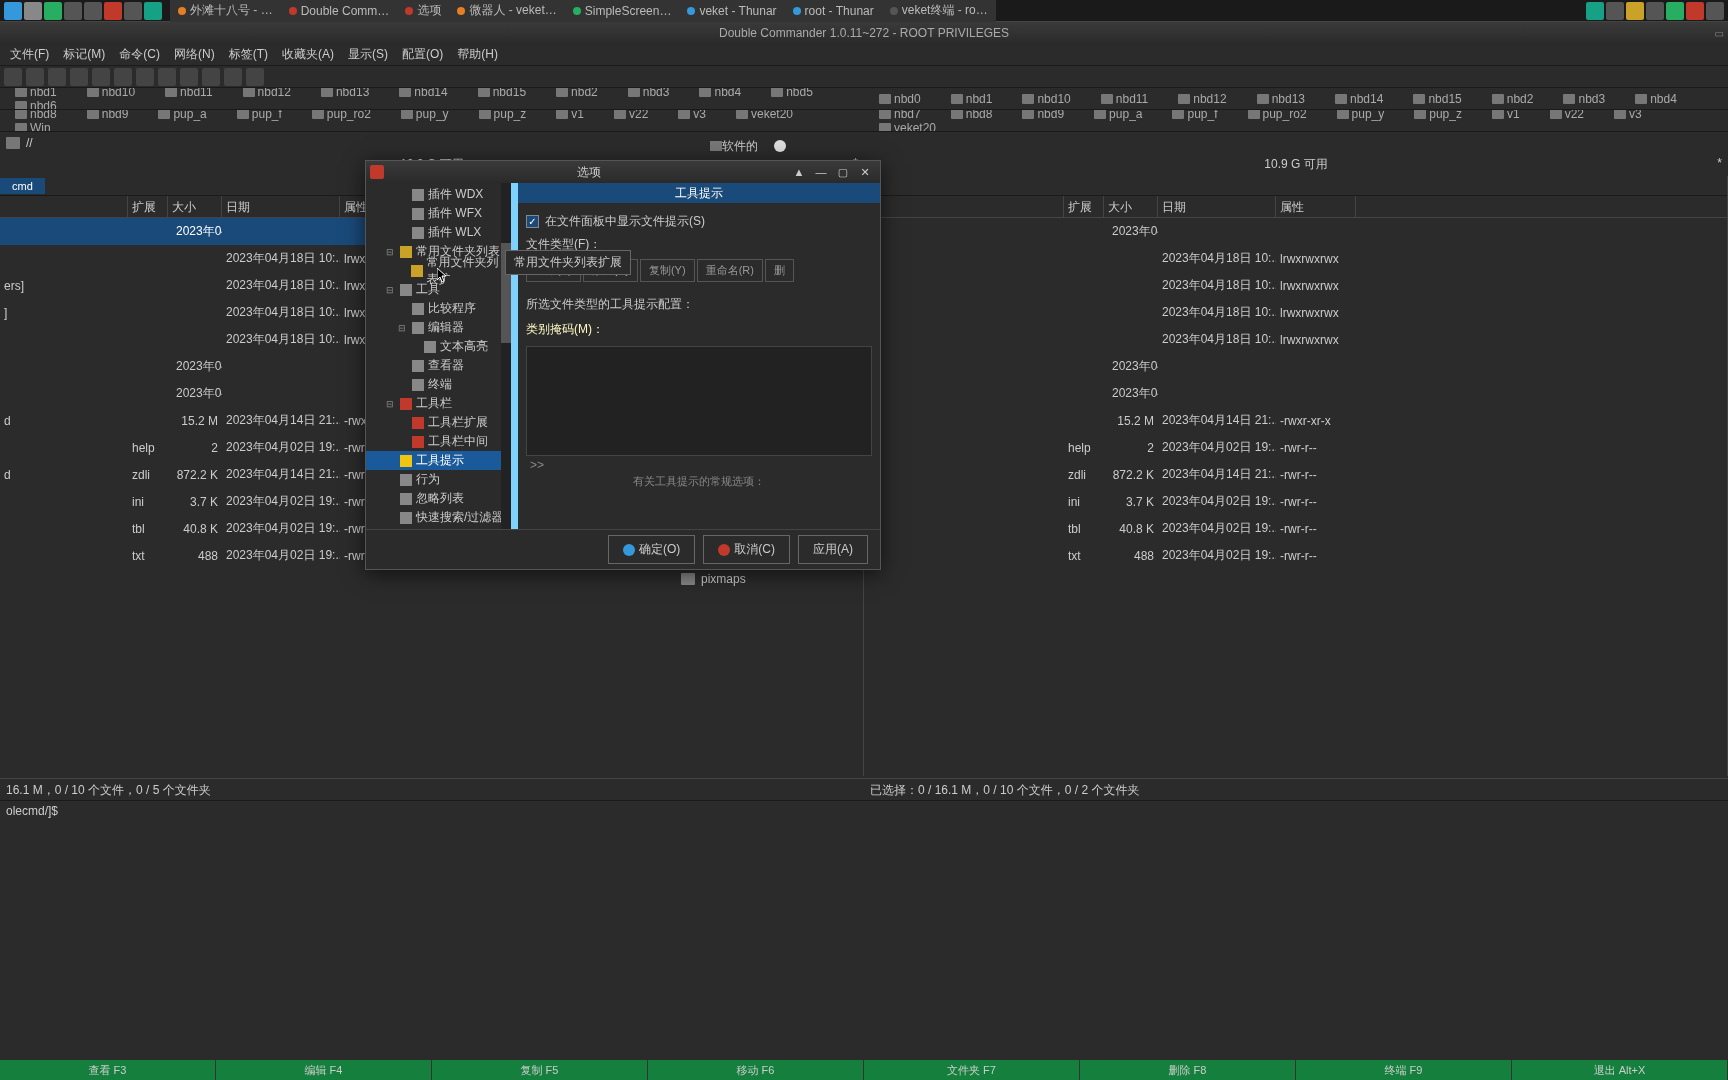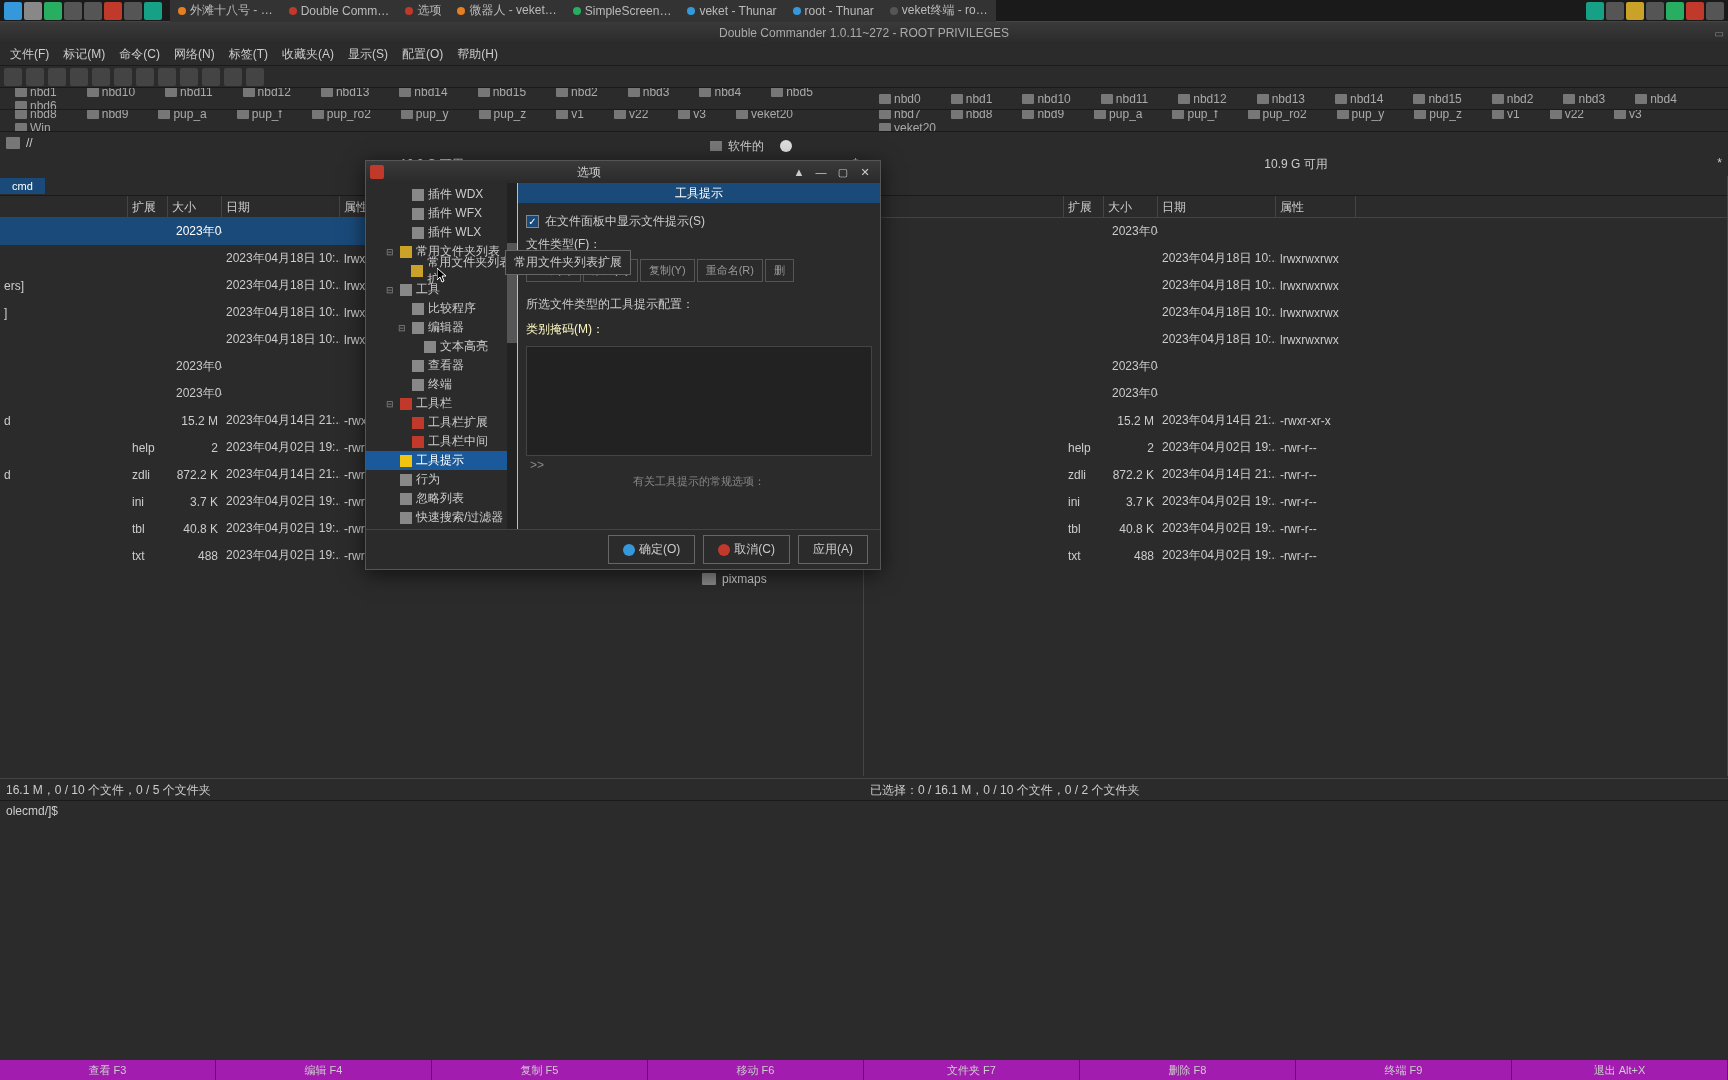--- a/index.html
+++ b/index.html
@@ -59,32 +59,32 @@
 .frow .c-size { text-align: right; }
 .f-icon { width: 14px; height: 12px; background: #888; flex-shrink: 0; border-radius: 1px; }
 
 
 .status { display: flex; height: 22px; background: #2b2b2b; border-top: 1px solid #444; }
 .status .half { flex: 1; padding: 3px 6px; color: #ccc; font-size: 12px; }
 
 .pathbar { height: 22px; background: #2b2b2b; padding: 3px 6px; color: #ccc; font-size: 12px; border-top: 1px solid #1a1a1a; }
 
 
-.fkeys { display: flex; height: 20px; background: #a21caf; position: absolute; bottom: 0; left: 0; right: 0; }
+.fkeys { display: flex; height: 20px; background: #15803d; position: absolute; bottom: 0; left: 0; right: 0; }
 .fkey { flex: 1; text-align: center; padding: 3px; color: #ccc; font-size: 11px; border-right: 1px solid #333; }
 
 
 .dialog { position: absolute; left: 365px; top: 160px; width: 516px; height: 410px; background: #2b2b2b; border: 1px solid #555; box-shadow: 0 4px 20px rgba(0,0,0,0.6); }
 .dlg-title { height: 22px; background: linear-gradient(#3a3a3a,#2a2a2a); display: flex; align-items: center; padding: 0 4px; }
 .dlg-title .ico { width: 14px; height: 14px; background: #c0392b; border-radius: 2px; margin-right: 6px; }
 .dlg-title .txt { flex: 1; text-align: center; color: #ccc; font-size: 12px; }
 .dlg-title .wbtn { width: 22px; text-align: center; color: #ccc; cursor: pointer; font-size: 11px; }
 
 .dlg-body { display: flex; height: 346px; }
-.dlg-tree { width: 152px; border-right: 1px solid #7dd3fc; overflow: hidden; padding-top: 2px; position: relative; }
+.dlg-tree { width: 152px; border-right: 7px solid #7dd3fc; overflow: hidden; padding-top: 2px; position: relative; }
 .dlg-tree .scroll { position: absolute; right: 0; top: 0; bottom: 0; width: 10px; background: #222; }
 .dlg-tree .thumb { position: absolute; right: 0; top: 60px; width: 10px; height: 100px; background: #555; }
 .tnode { display: flex; align-items: center; gap: 4px; padding: 1px 2px; color: #ccc; font-size: 12px; cursor: pointer; height: 19px; }
 .tnode.sel { background: #1a5a9a; color: #fff; }
 .tnode .ticon { width: 12px; height: 12px; flex-shrink: 0; }
 .tnode .exp { width: 10px; font-size: 9px; color: #888; }
 .ind1 { padding-left: 20px; }
 .ind2 { padding-left: 32px; }
 
 .dlg-content { flex: 1; display: flex; flex-direction: column; }
@@ -99,23 +99,23 @@
 .field { background: #222; border: 1px solid #444; height: 50px; width: 100%; margin-top: 4px; }
 .field-lg { height: 110px; }
 .tooltip-box { position: absolute; left: 505px; top: 250px; background: #2b2b2b; border: 1px solid #666; padding: 3px 8px; color: #ccc; font-size: 12px; z-index: 100; }
 
 .dlg-btns { height: 40px; display: flex; justify-content: flex-end; align-items: center; gap: 8px; padding: 0 12px; border-top: 1px solid #444; }
 .dlg-btn { padding: 5px 14px; background: #2b2b2b; border: 1px solid #666; color: #ccc; font-size: 12px; cursor: pointer; display: flex; align-items: center; gap: 4px; }
 .dlg-btn .bi { width: 12px; height: 12px; border-radius: 50%; }
 
 
 .extra-right { position: absolute; left: 700px; top: 135px; right: 0; height: 22px; display: flex; align-items: center; gap: 16px; padding-left: 10px; }
-.extra-item { display: flex; align-items: center; gap: 6px; color: #ccc; font-size: 12px; }
-
-.right-extra-row { position: absolute; left: 702px; top: 572px; display: flex; align-items: center; gap: 6px; color: #ccc; font-size: 12px; }
+.extra-item { display: flex; align-items: center; color: #ccc; font-size: 12px; }
+
+.right-extra-row { position: absolute; left: 681px; top: 572px; display: flex; align-items: center; gap: 6px; color: #ccc; font-size: 12px; }
 
 .cursor-ptr { position: absolute; left: 437px; top: 268px; width: 12px; height: 16px; z-index: 200; pointer-events: none; }
 </style>
 </head>
 <body>
 
 <div class="taskbar">
   <div class="taskbar-left">
     <div class="taskbar-icon" style="background:#3498db"></div>
     <div class="taskbar-icon" style="background:#888"></div>

